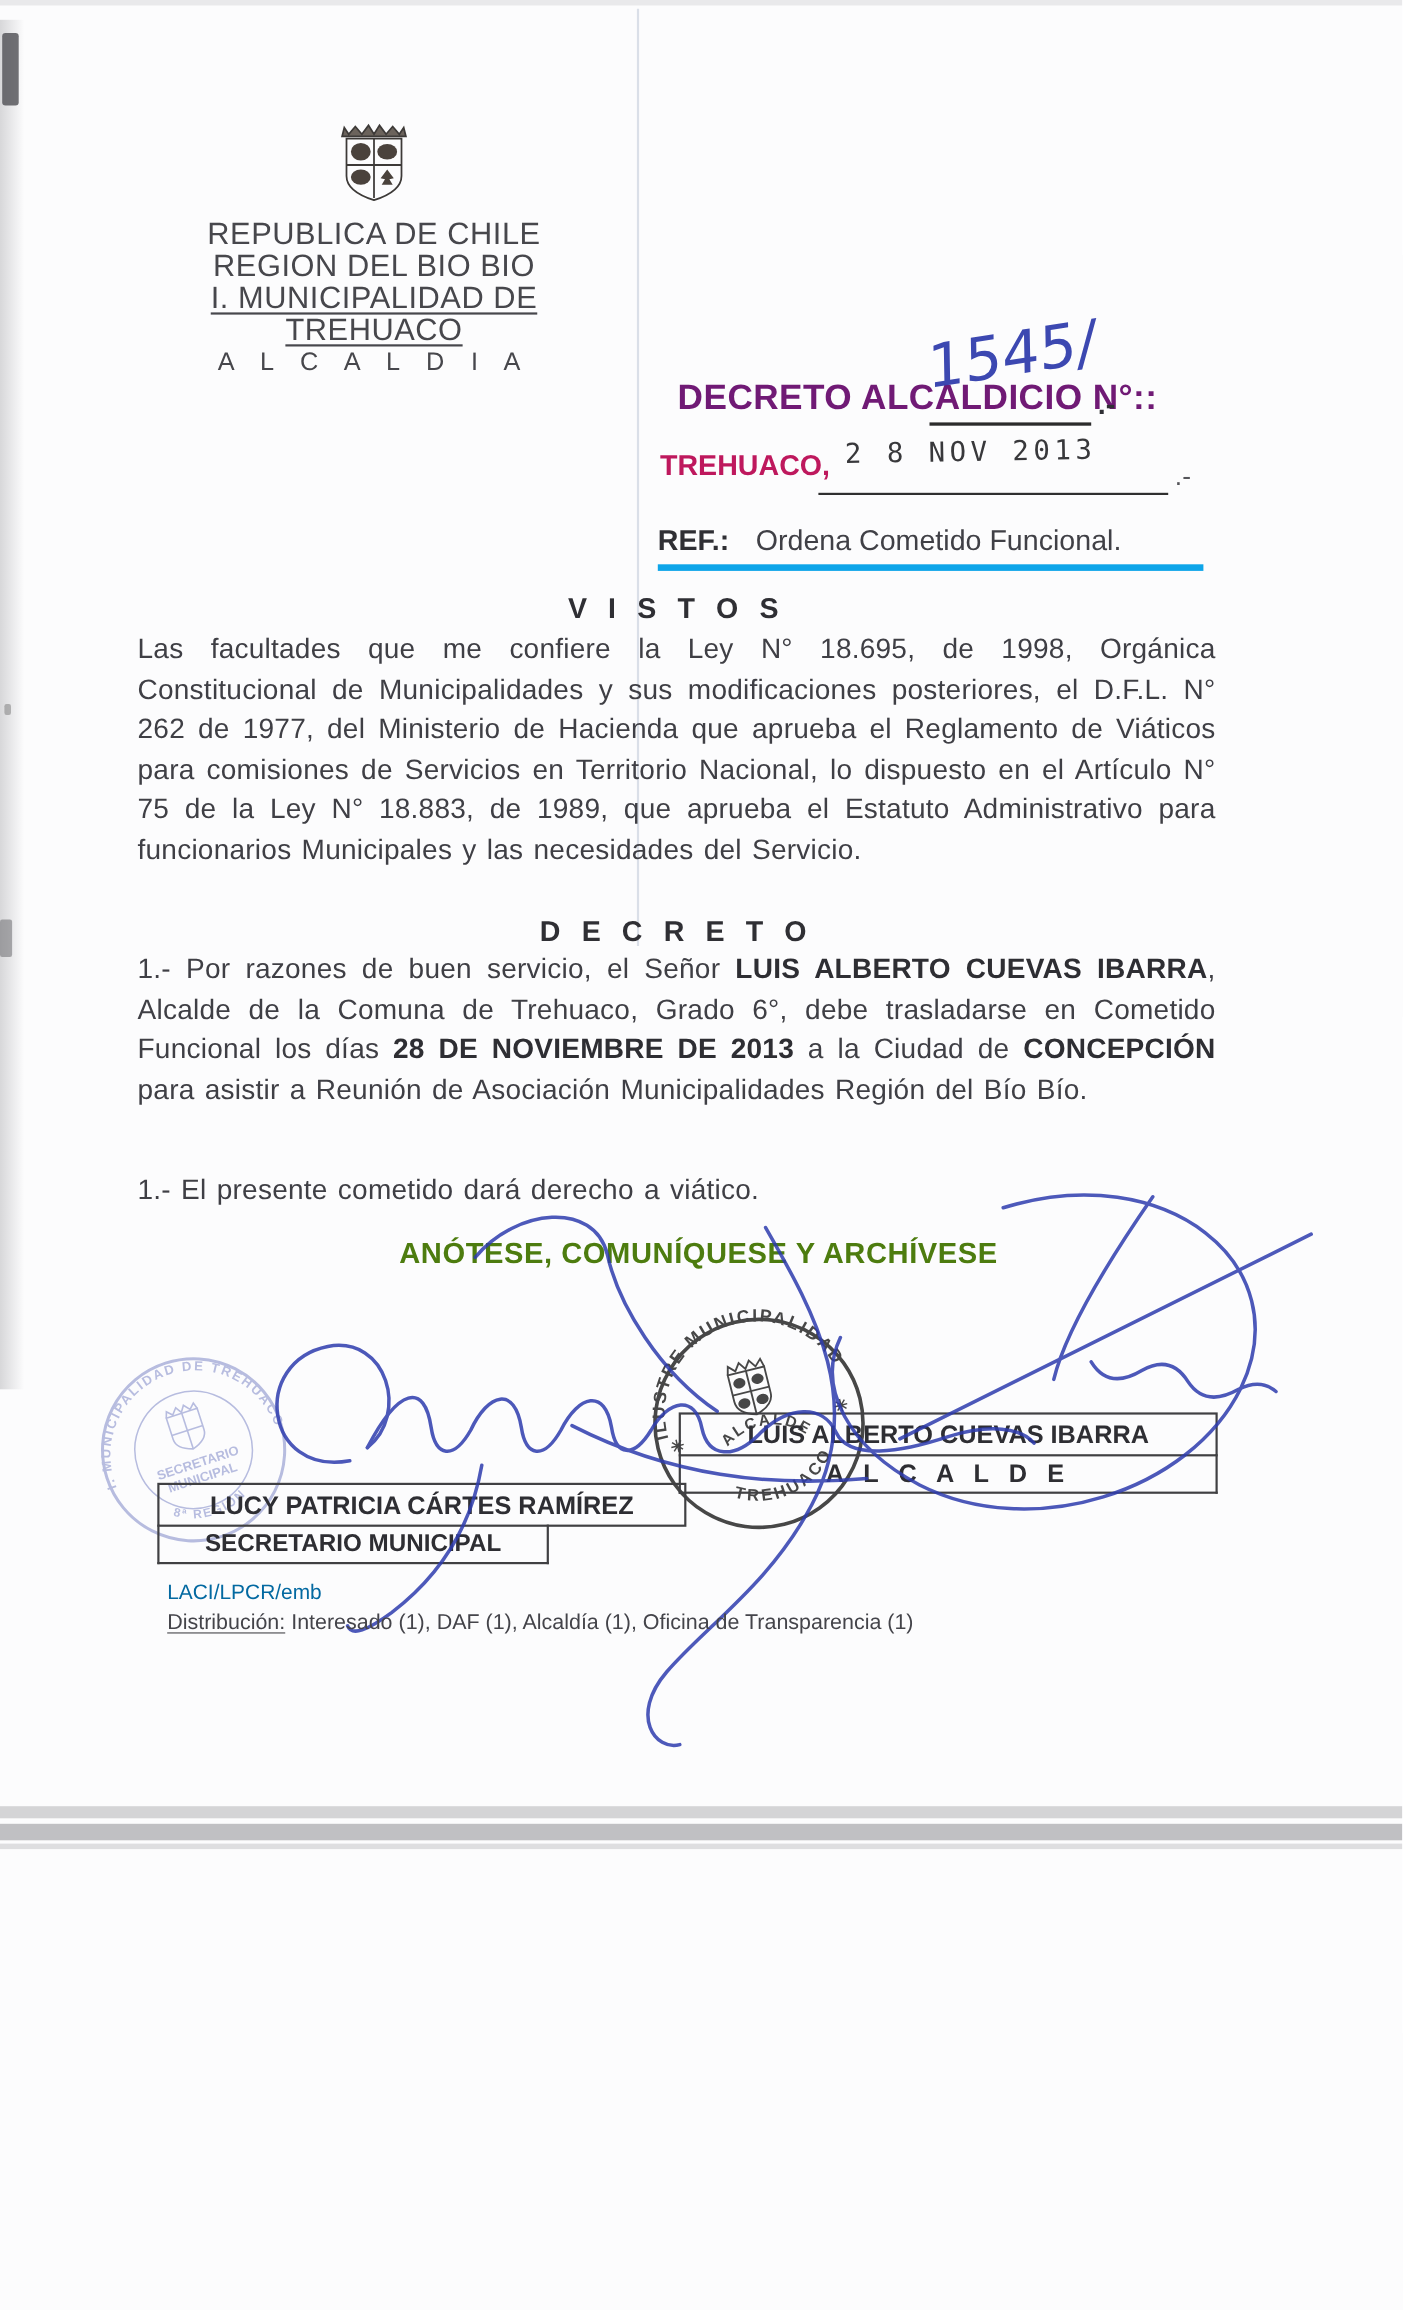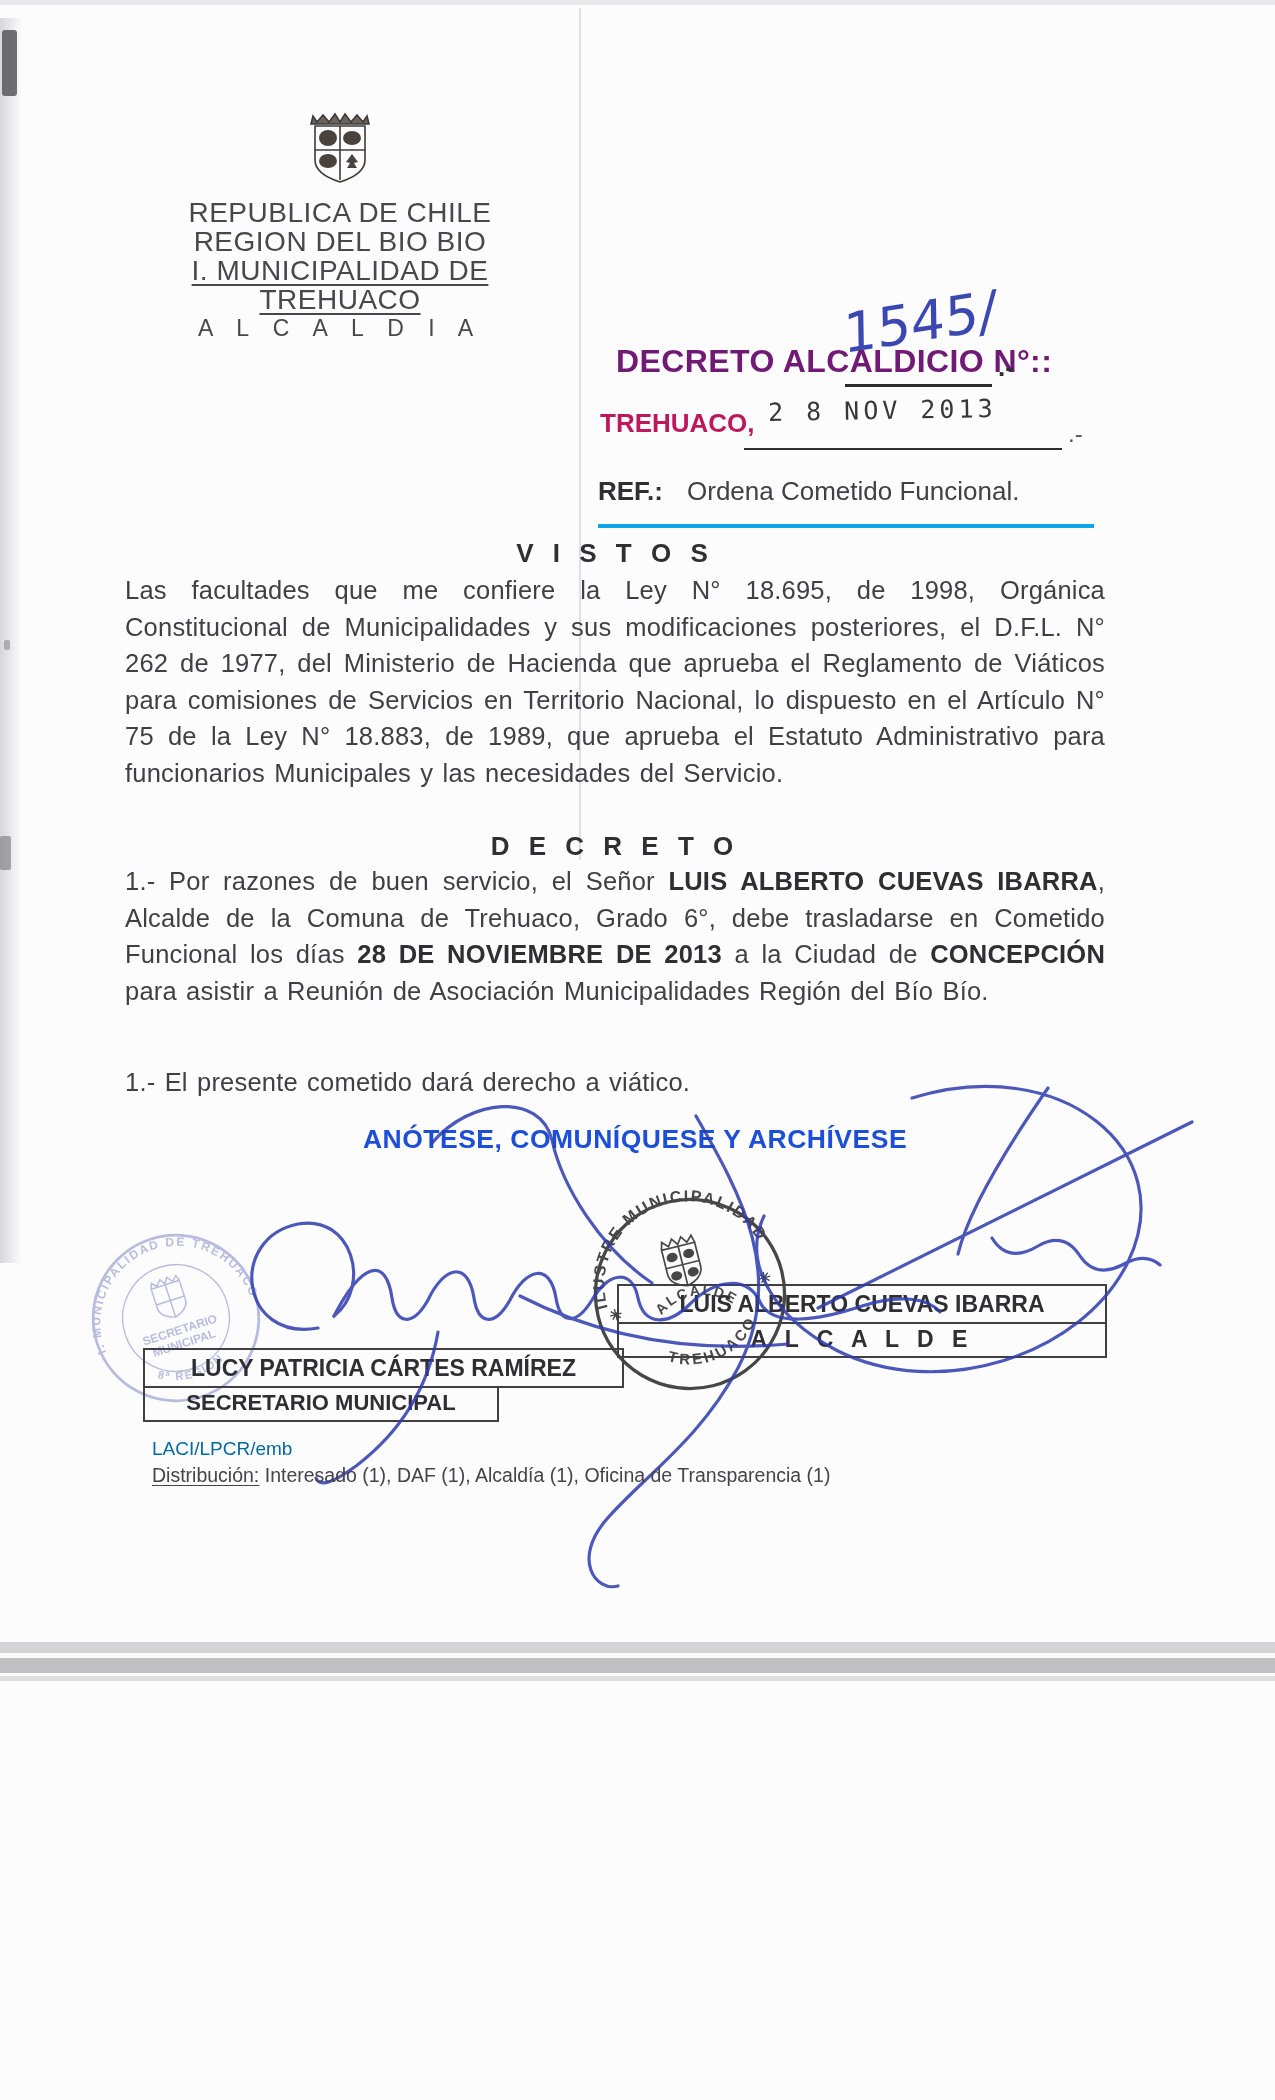--- a/index.html
+++ b/index.html
@@ -30,30 +30,30 @@
   .decree-label{position:absolute;left:616px;top:343px;font-size:32px;font-weight:bold;color:#701a75;letter-spacing:.4px;}
   .hand-number{position:absolute;left:842px;top:288px;width:190px;font-size:54px;color:#2c39ab;
     font-family:"DejaVu Sans",sans-serif;transform:rotate(-9deg) skewX(-8deg);opacity:.92;}
   .number-line{position:absolute;left:845px;top:384px;width:147px;height:3px;background:#2b2b2b;}
   .after-number{position:absolute;left:998px;top:352px;font-size:26px;font-weight:bold;color:#2f2f34;}
   .city-label{position:absolute;left:600px;top:408px;font-size:26px;font-weight:bold;color:#be185d;}
   .date-line{position:absolute;left:744px;top:448px;width:318px;height:2px;background:#2f2f2f;}
   .date-stamp{position:absolute;left:768px;top:396px;font-size:25px;letter-spacing:4px;color:#38383b;
     font-family:"DejaVu Sans Mono",monospace;transform:rotate(-1deg);}
   .after-date{position:absolute;left:1068px;top:420px;font-size:24px;color:#55555a;}
-  .ref-row{position:absolute;left:598px;top:476px;width:496px;border-bottom:4px solid #0ea5e9;padding-bottom:17px;font-size:26px;}
+  .ref-row{position:absolute;left:598px;top:476px;width:496px;border-bottom:6px solid #0ea5e9;padding-bottom:6px;font-size:26px;}
   .ref-label{font-weight:bold;color:#2f2f34;margin-right:24px;}
   
   .sec-title{position:absolute;left:125px;width:980px;text-align:center;font-weight:bold;
     font-size:26px;letter-spacing:6px;color:#2f2f34;}
   .para{position:absolute;left:125px;width:980px;font-size:25.5px;line-height:36.5px;
     text-align:justify;letter-spacing:.2px;word-spacing:2px;color:#3f3f45;}
   .b{font-weight:bold;color:#2e2e33;}
   .closing{position:absolute;left:145px;top:1124px;width:980px;text-align:center;
-    font-weight:bold;font-size:26.5px;color:#1d4ed8;letter-spacing:.5px;}
+    font-weight:bold;font-size:26.5px;color:#4d7c0f;letter-spacing:.5px;}
   
   .sig-box{position:absolute;border:2px solid #404043;text-align:center;font-weight:bold;color:#2e2e33;background:transparent;}
   .box-mayor-name{left:617px;top:1284px;width:486px;height:36px;font-size:23px;line-height:36px;}
   .box-mayor-title{left:617px;top:1322px;width:486px;height:34px;font-size:23px;line-height:34px;letter-spacing:6px;border-top:none;}
   .box-sec-name{left:143px;top:1348px;width:477px;height:36px;font-size:23px;line-height:36px;}
   .box-sec-title{left:143px;top:1386px;width:352px;height:34px;font-size:22px;line-height:34px;border-top:none;}
   .stamp-right{position:absolute;left:586px;top:1190px;width:208px;height:208px;opacity:.88;}
   .stamp-left{position:absolute;left:84px;top:1226px;width:184px;height:184px;opacity:.6;}
   .ink{position:absolute;left:0;top:1050px;width:1275px;height:600px;pointer-events:none;}
   

